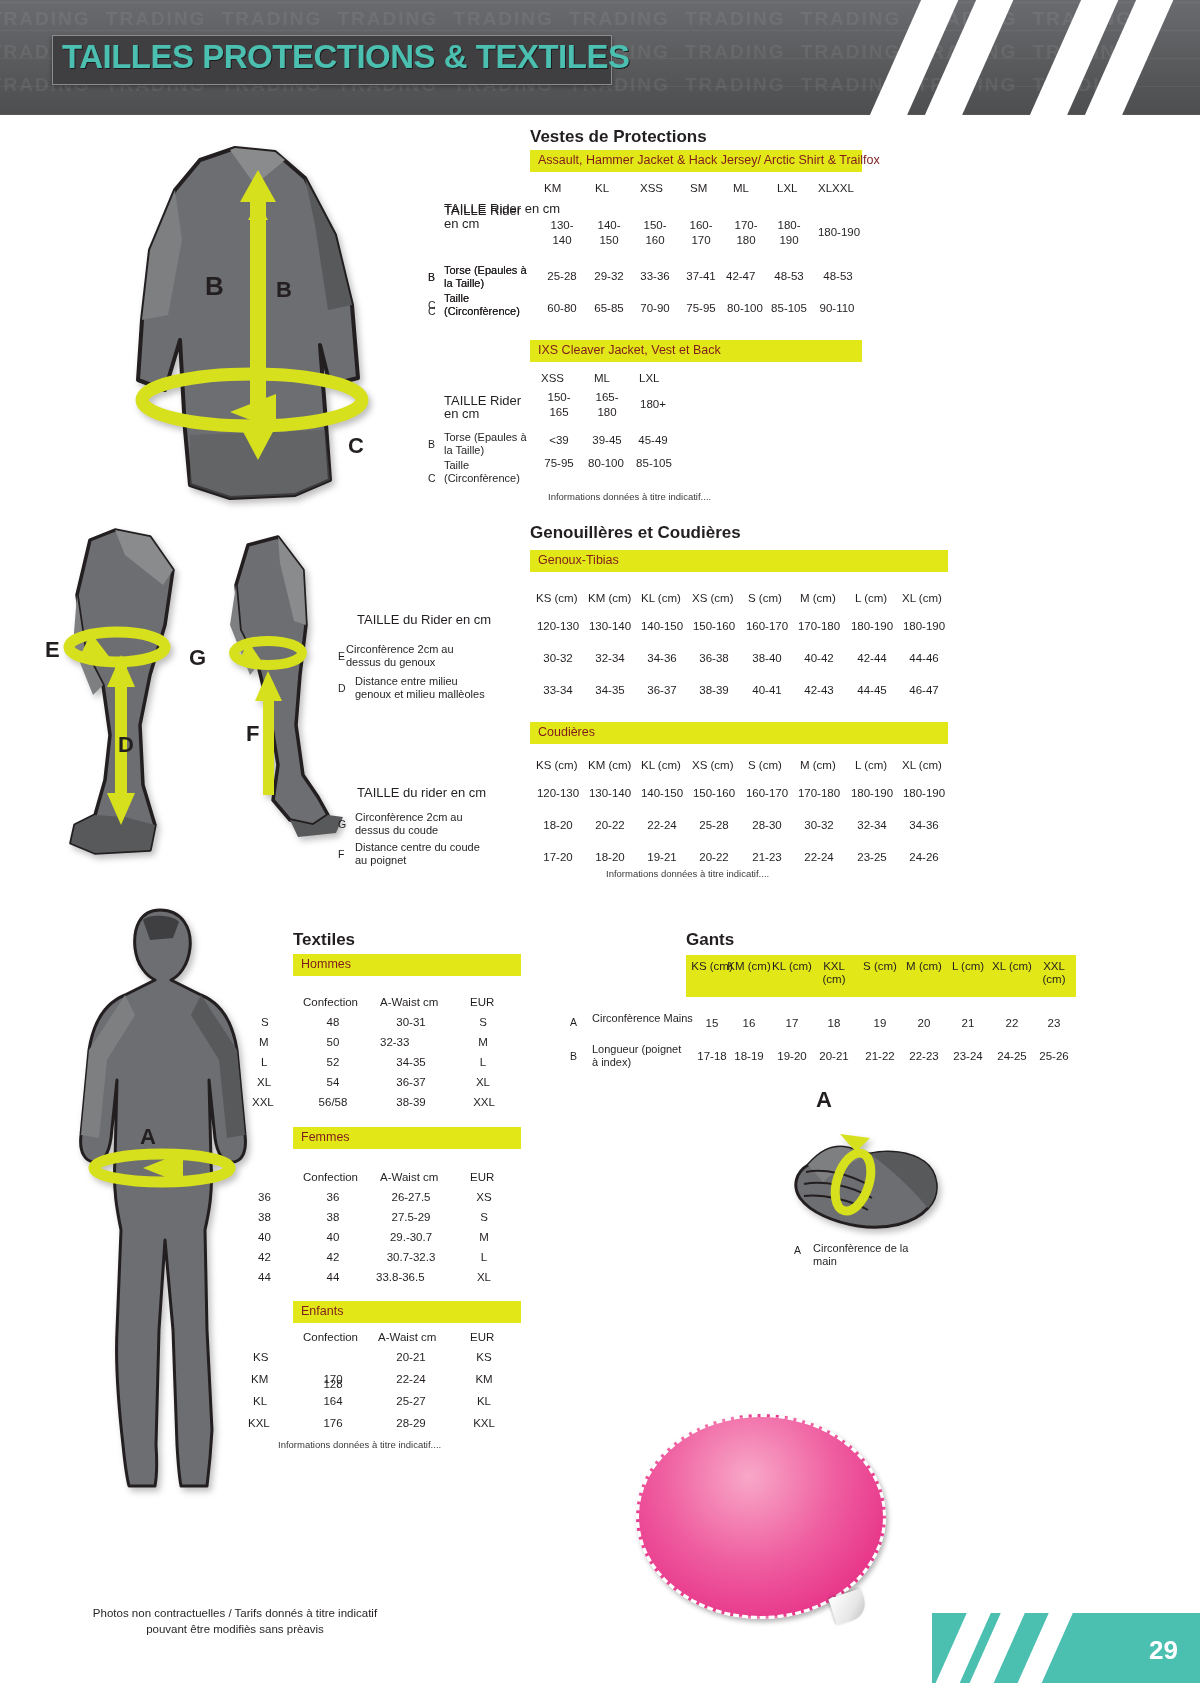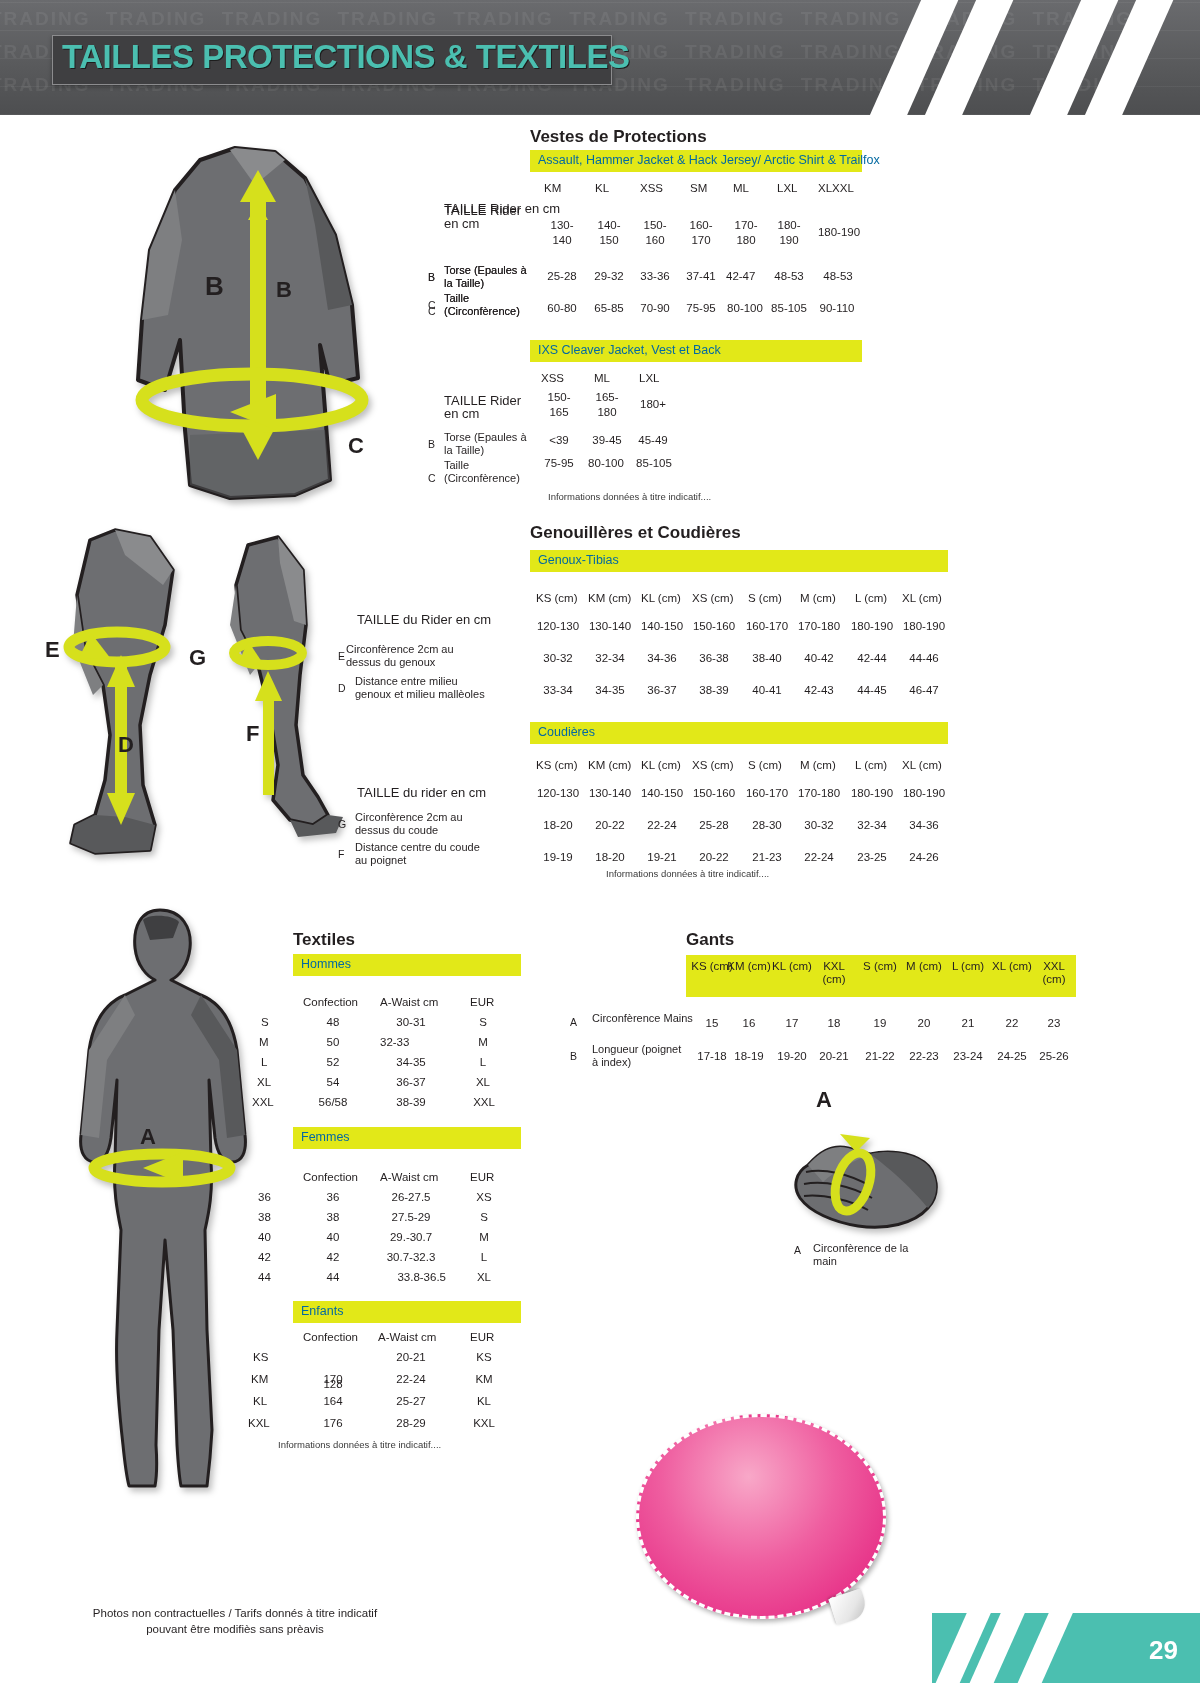--- a/index.html
+++ b/index.html
@@ -56,21 +56,21 @@
   }
 
   
   .sec-title{
     position:absolute;font-size:17px;font-weight:bold;color:#231f20;
   }
   .yellowbar{
     position:absolute;background:#e2e818;height:22px;
   }
   .yellowbar span{
-    position:absolute;left:8px;top:3px;font-size:12.5px;color:#0369a1;
+    position:absolute;left:8px;top:3px;font-size:12.5px;color:#7f1d1d;
     white-space:nowrap;
   }
   .cell{
     position:absolute;font-size:11.5px;color:#231f20;white-space:nowrap;
   }
   .lbl{
     position:absolute;font-size:11px;color:#231f20;line-height:13px;
   }
   .tiny{
     position:absolute;font-size:9.5px;color:#3a3a3a;
@@ -349,21 +349,21 @@
 
 <div class="cell" style="left:532px;top:819px;width:52px;text-align:center;">18-20</div>
 <div class="cell" style="left:584px;top:819px;width:52px;text-align:center;">20-22</div>
 <div class="cell" style="left:636px;top:819px;width:52px;text-align:center;">22-24</div>
 <div class="cell" style="left:688px;top:819px;width:52px;text-align:center;">25-28</div>
 <div class="cell" style="left:741px;top:819px;width:52px;text-align:center;">28-30</div>
 <div class="cell" style="left:793px;top:819px;width:52px;text-align:center;">30-32</div>
 <div class="cell" style="left:846px;top:819px;width:52px;text-align:center;">32-34</div>
 <div class="cell" style="left:898px;top:819px;width:52px;text-align:center;">34-36</div>
 
-<div class="cell" style="left:532px;top:851px;width:52px;text-align:center;">19-19</div>
+<div class="cell" style="left:532px;top:851px;width:52px;text-align:center;">17-20</div>
 <div class="cell" style="left:584px;top:851px;width:52px;text-align:center;">18-20</div>
 <div class="cell" style="left:636px;top:851px;width:52px;text-align:center;">19-21</div>
 <div class="cell" style="left:688px;top:851px;width:52px;text-align:center;">20-22</div>
 <div class="cell" style="left:741px;top:851px;width:52px;text-align:center;">21-23</div>
 <div class="cell" style="left:793px;top:851px;width:52px;text-align:center;">22-24</div>
 <div class="cell" style="left:846px;top:851px;width:52px;text-align:center;">23-25</div>
 <div class="cell" style="left:898px;top:851px;width:52px;text-align:center;">24-26</div>
 
 <div class="tiny" style="left:606px;top:868px;">Informations données à titre indicatif....</div>
 
@@ -433,21 +433,21 @@
 <div class="cell" style="left:378px;top:1231px;width:66px;text-align:center;">29.-30.7</div>
 <div class="cell" style="left:464px;top:1231px;width:40px;text-align:center;">M</div>
 
 <div class="cell" style="left:258px;top:1251px;">42</div>
 <div class="cell" style="left:303px;top:1251px;width:60px;text-align:center;">42</div>
 <div class="cell" style="left:376px;top:1251px;width:70px;text-align:center;">30.7-32.3</div>
 <div class="cell" style="left:464px;top:1251px;width:40px;text-align:center;">L</div>
 
 <div class="cell" style="left:258px;top:1271px;">44</div>
 <div class="cell" style="left:303px;top:1271px;width:60px;text-align:center;">44</div>
-<div class="cell" style="left:376px;top:1271px;width:70px;text-align:right;">33.8-36.5</div>
+<div class="cell" style="left:376px;top:1271px;width:70px;text-align:left;">33.8-36.5</div>
 <div class="cell" style="left:464px;top:1271px;width:40px;text-align:center;">XL</div>
 
 <div class="yellowbar" style="left:293px;top:1301px;width:228px;">
   <span>Enfants</span>
 </div>
 <div class="cell" style="left:303px;top:1331px;">Confection</div>
 <div class="cell" style="left:378px;top:1331px;">A-Waist cm</div>
 <div class="cell" style="left:470px;top:1331px;">EUR</div>
 
 <div class="cell" style="left:253px;top:1351px;">KS</div>

